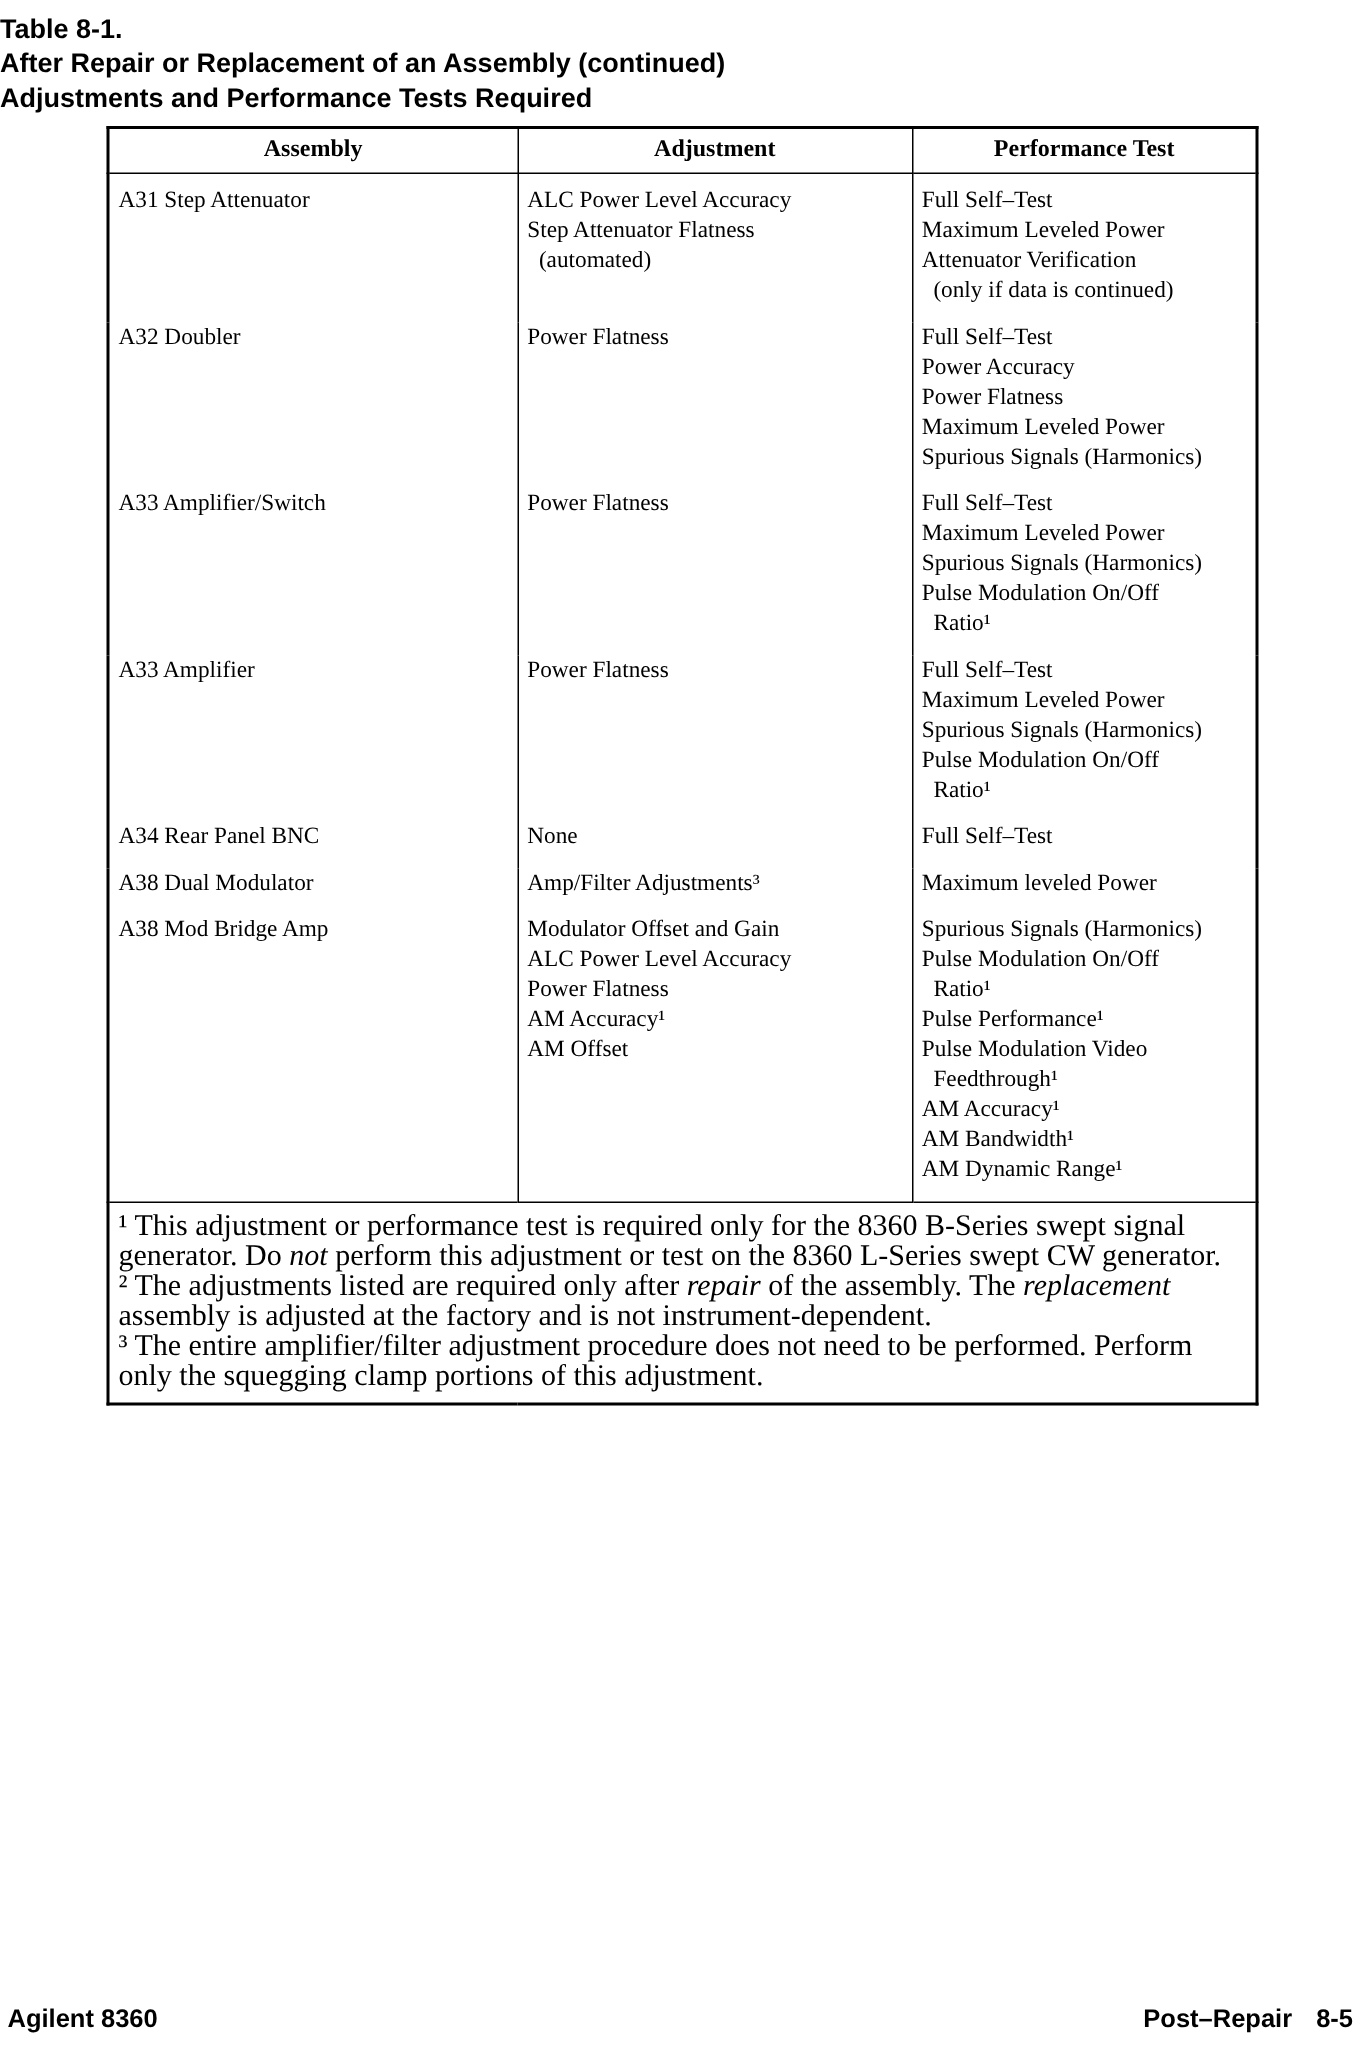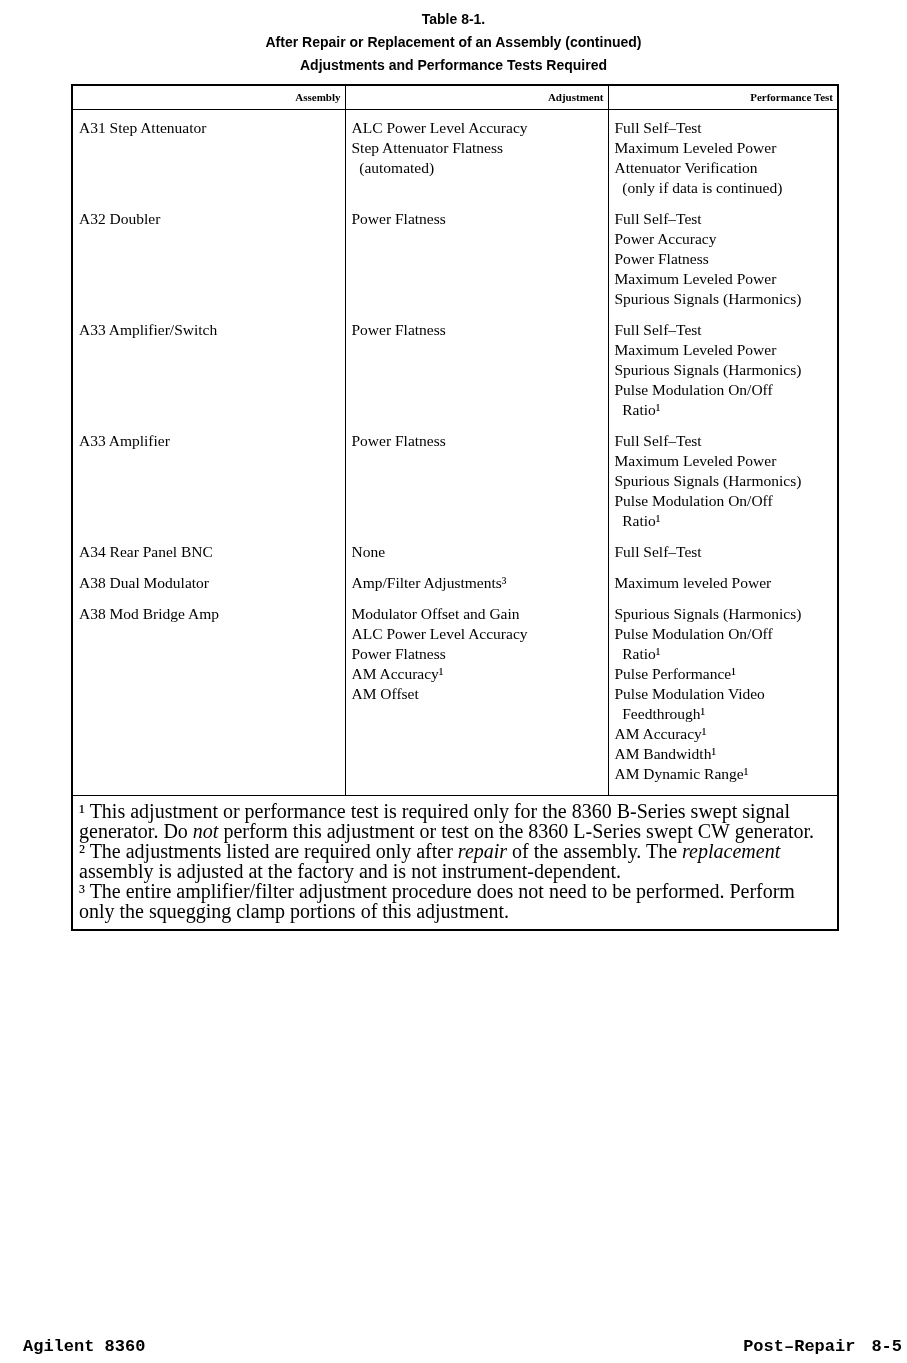--- a/index.html
+++ b/index.html
@@ -10,45 +10,45 @@
   body {
     width: 907px;
     height: 1363px;
     position: relative;
     font-family: "Liberation Serif", serif;
     color: #000000;
     overflow: hidden;
   }
   .title-block {
     padding-top: 8px;
-    text-align: center;
+    text-align: left;
     font-family: "Liberation Sans", sans-serif;
     font-weight: bold;
-    font-size: 14px;
+    font-size: 18px;
     line-height: 23px;
   }
   table.main-table {
     position: absolute;
     left: 71px;
     top: 84px;
     width: 766px;
     border-collapse: collapse;
     border: 2px solid #000000;
     table-layout: fixed;
     font-size: 15.5px;
   }
   col.c1 { width: 273px; }
   col.c2 { width: 263px; }
   col.c3 { width: 230px; }
   thead th {
     font-weight: bold;
-    text-align: right;
+    text-align: center;
     padding: 5px 4px 6px 4px;
     border-bottom: 1px solid #000000;
-    font-size: 11px;
+    font-size: 16px;
   }
   thead th:nth-child(1), tbody td:nth-child(1) { border-right: 1px solid #000000; }
   thead th:nth-child(2), tbody td:nth-child(2) { border-right: 1px solid #000000; }
   tbody td {
     vertical-align: top;
     padding: 0 6px 11px 6px;
   }
   tbody tr:first-child td { padding-top: 8px; }
   .line {
     white-space: pre;
@@ -58,26 +58,26 @@
     border-top: 1px solid #000000;
     padding: 5px 8px 8px 6px;
     font-size: 20px;
   }
   .footnote {
     line-height: 20px;
   }
   .it { font-style: italic; }
   .page-footer {
     position: absolute;
-    left: 23px;
+    left: 5px;
     right: 5px;
     bottom: 7px;
     display: flex;
     justify-content: space-between;
-    font-family: Liberation Mono, monospace;
+    font-family: Liberation Sans, sans-serif;
     font-weight: bold;
     font-size: 17px;
   }
   .footer-page-number { margin-left: 16px; }
 </style>
 </head>
 <body>
 
 <div class="title-block">
   <div>Table 8-1.</div>

